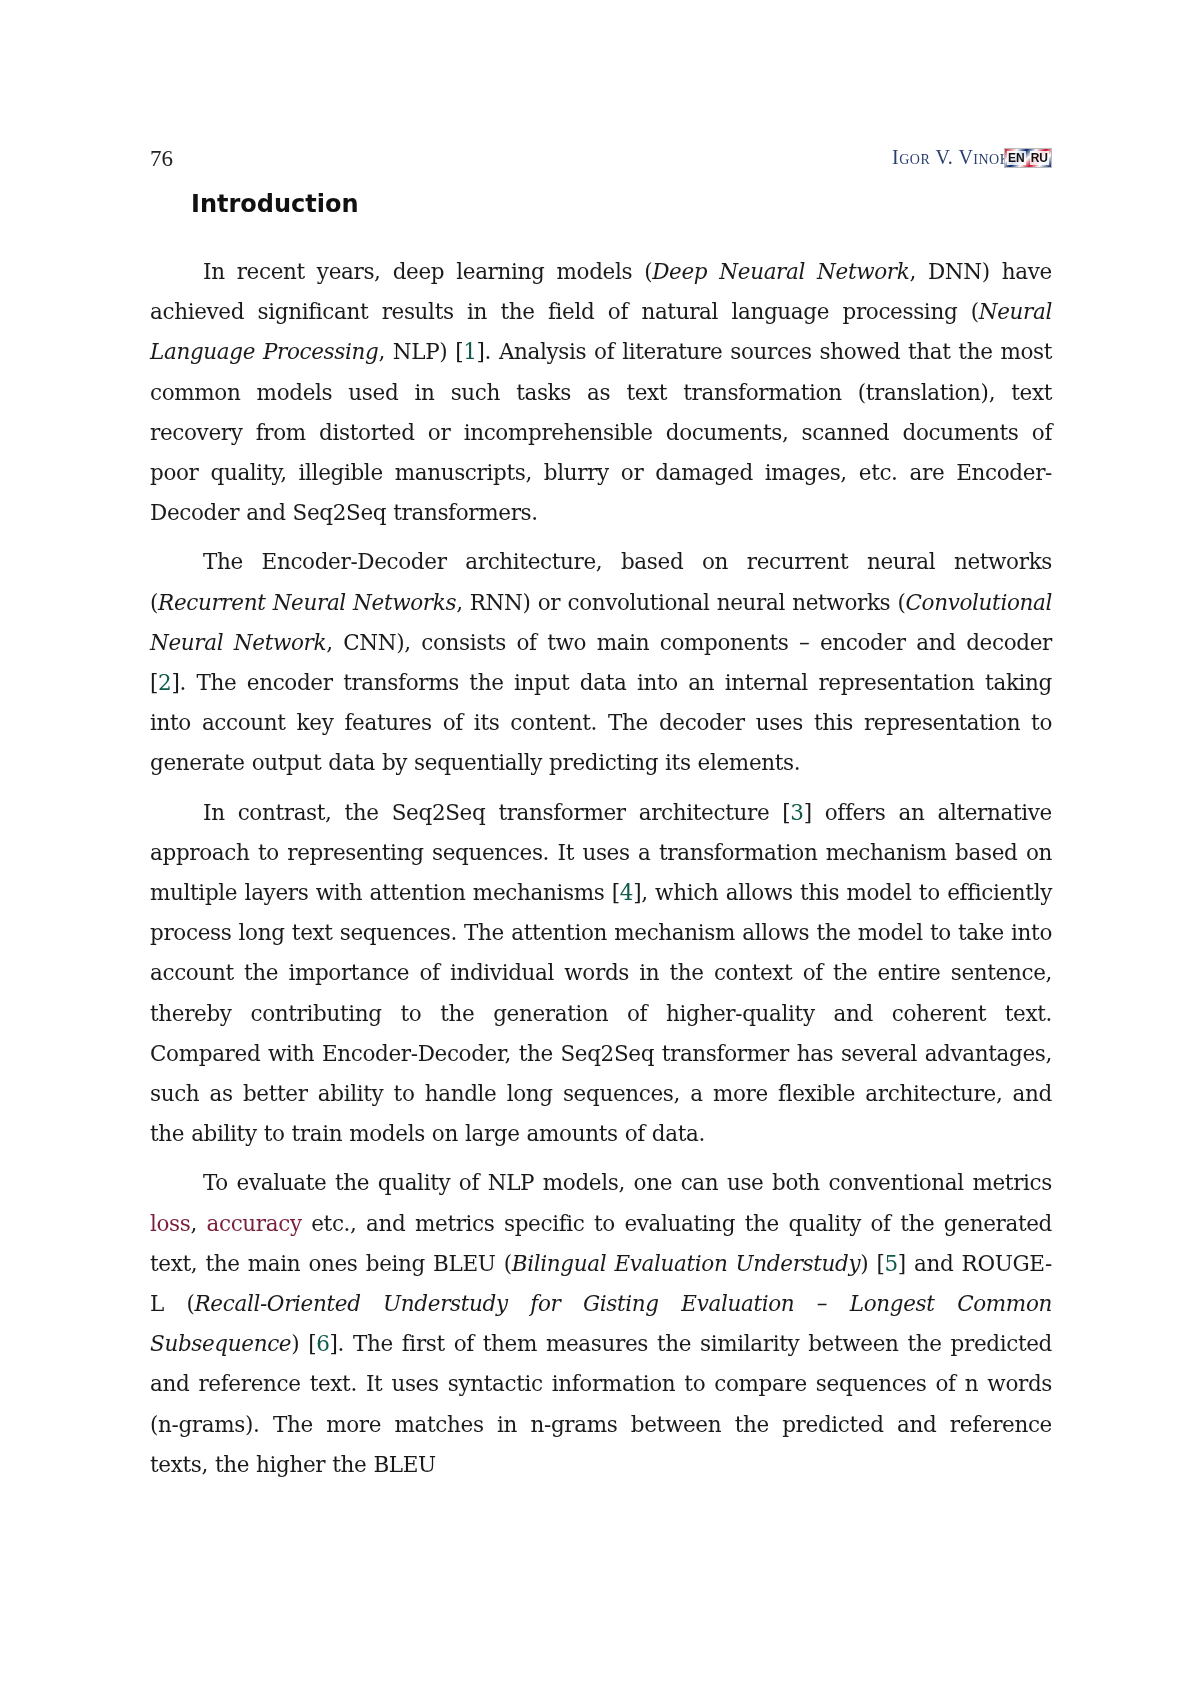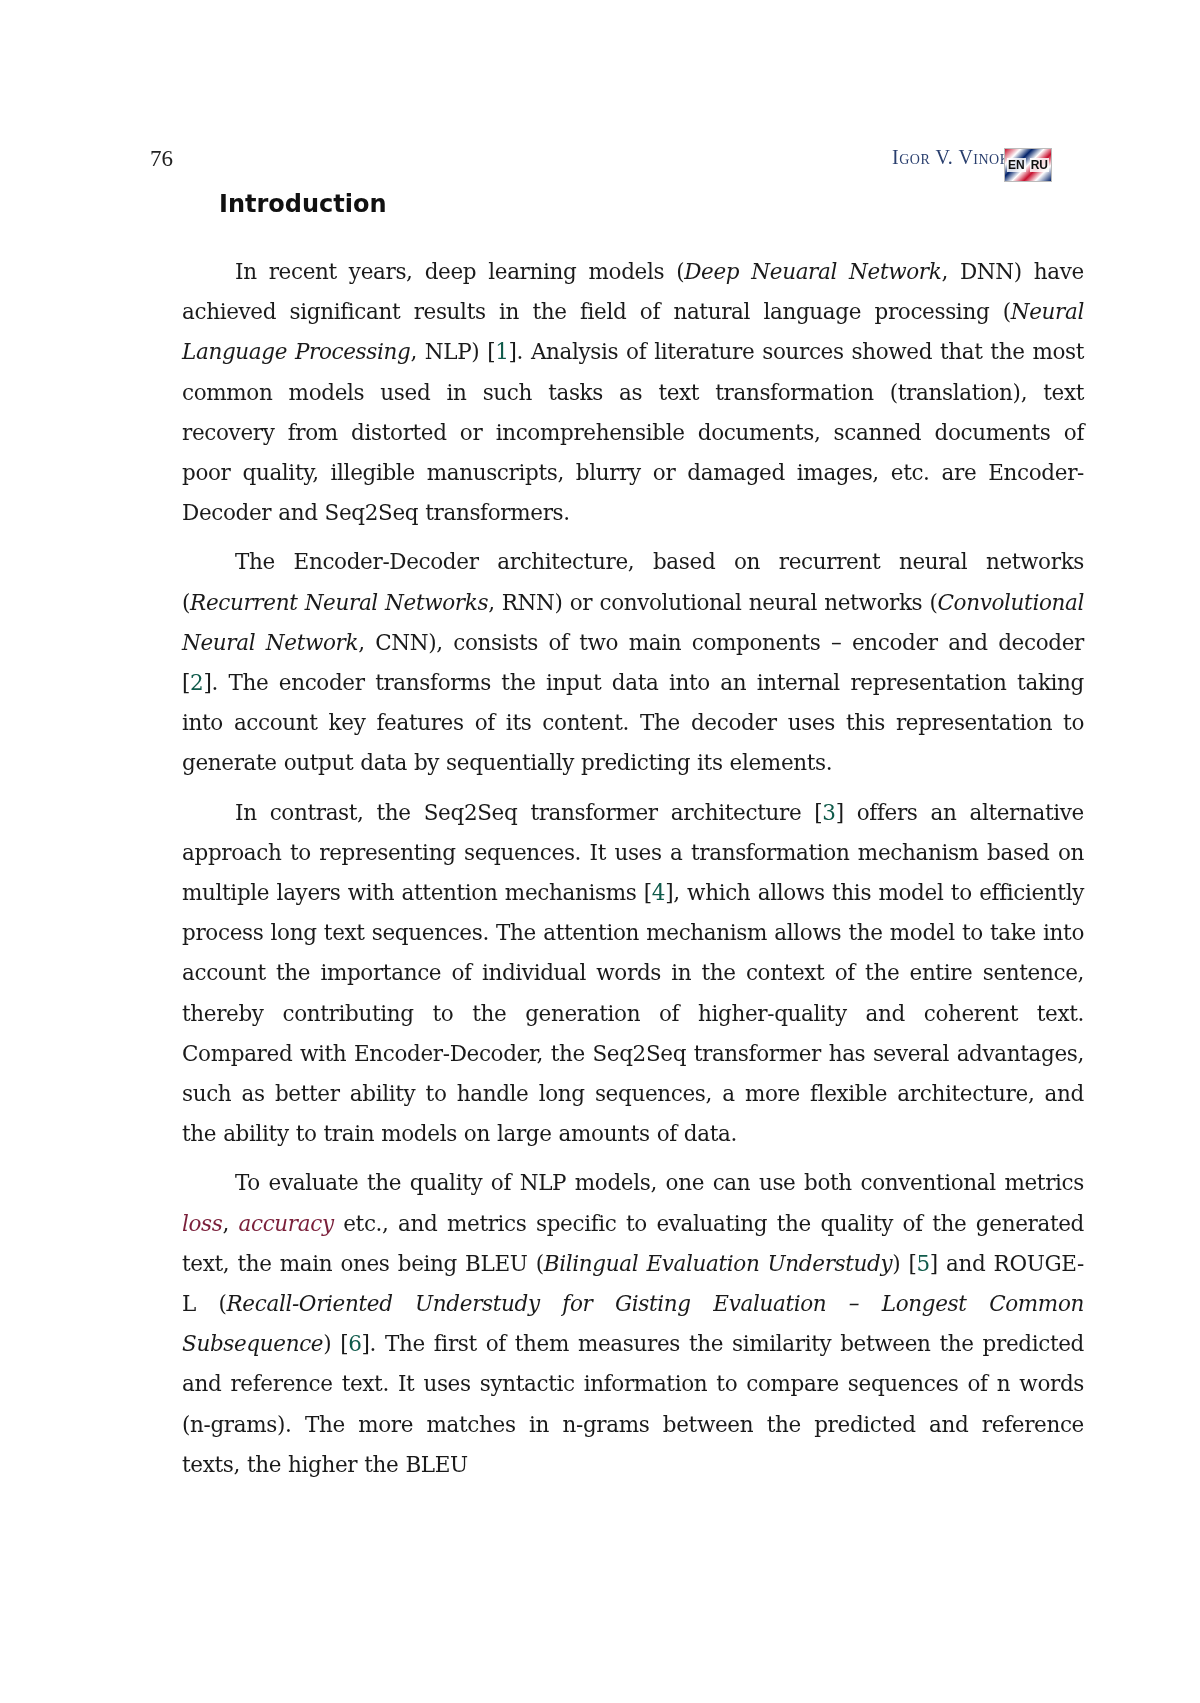--- a/index.html
+++ b/index.html
@@ -44,73 +44,71 @@
     }
     .lang-badge {
       position: absolute;
       right: 0;
       top: 2px;
       width: 48px;
       height: 19px;
       display: flex;
       align-items: center;
       justify-content: space-between;
-      padding: 16px 2px;
+      padding: 9px 2px;
       box-sizing: border-box;
       background: linear-gradient(135deg, #c8102e 0%, #ffffff 20%, #012169 35%, #ffffff 50%, #c8102e 65%, #ffffff 80%, #012169 100%);
       border: 1px solid #bbb;
       font-family: "Liberation Sans", sans-serif;
       font-size: 12px;
       font-weight: bold;
       color: #111;
       cursor: pointer;
     }
     .lang-badge span {
       background: rgba(255,255,255,0.85);
       padding: 0 1px;
       line-height: 14px;
     }
     .section-title {
       position: absolute;
       top: 190px;
-      left: 219px;
+      left: 191px;
       margin: 0;
       font-family: "DejaVu Sans", "Liberation Sans", sans-serif;
       font-weight: bold;
       font-size: 24px;
       color: #111;
     }
     .body-text {
       position: absolute;
       top: 252px;
       left: 150px;
       width: 902px;
       font-family: "DejaVu Serif", "Liberation Serif", serif;
       font-size: 21.5px;
       line-height: 40.2px;
       text-align: justify;
       color: #1a1a1a;
-      margin-left: 32px;
     }
     .body-text p {
       margin: 0 0 9px 0;
       text-indent: 53px;
       letter-spacing: -0.35px;
       word-spacing: 0.5px;
     }
     .cite {
       color: #0f5a4a;
       text-decoration: none;
       cursor: pointer;
     }
     .metric-link {
       color: #7a1f3a;
       text-decoration: none;
       cursor: pointer;
-      font-style: italic;
     }
     em { font-style: italic; }
   </style>
 </head>
 <body>
 
 <div class="page-header">
   <span class="page-number">76</span>
   <div class="running-head">Igor V. Vinokurov</div>
   <div class="lang-badge">

